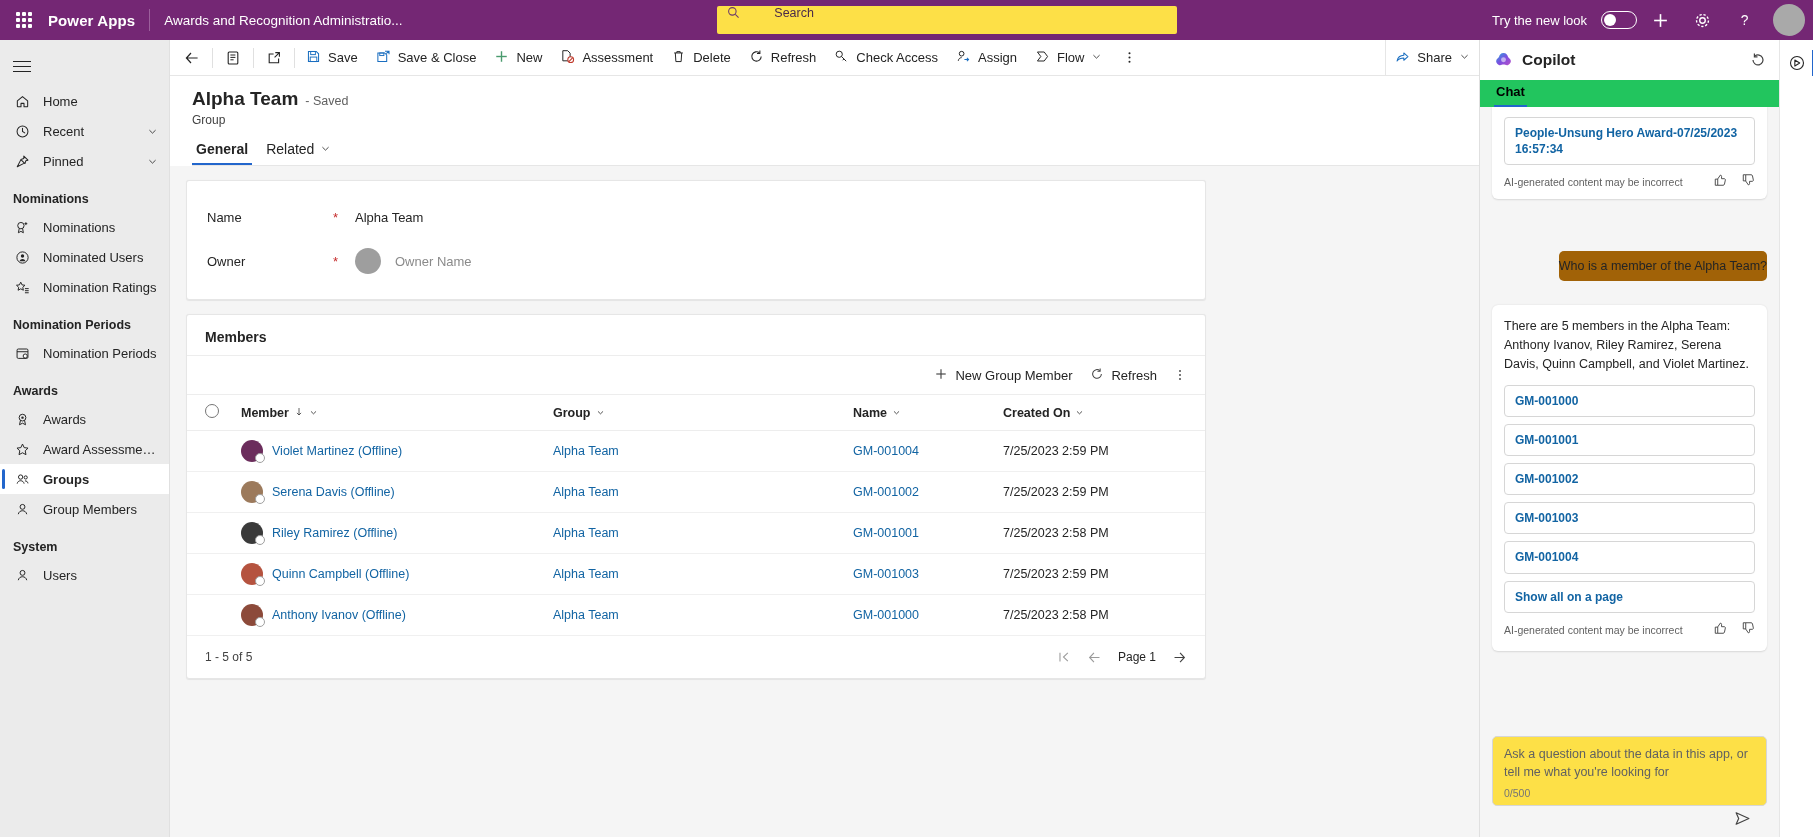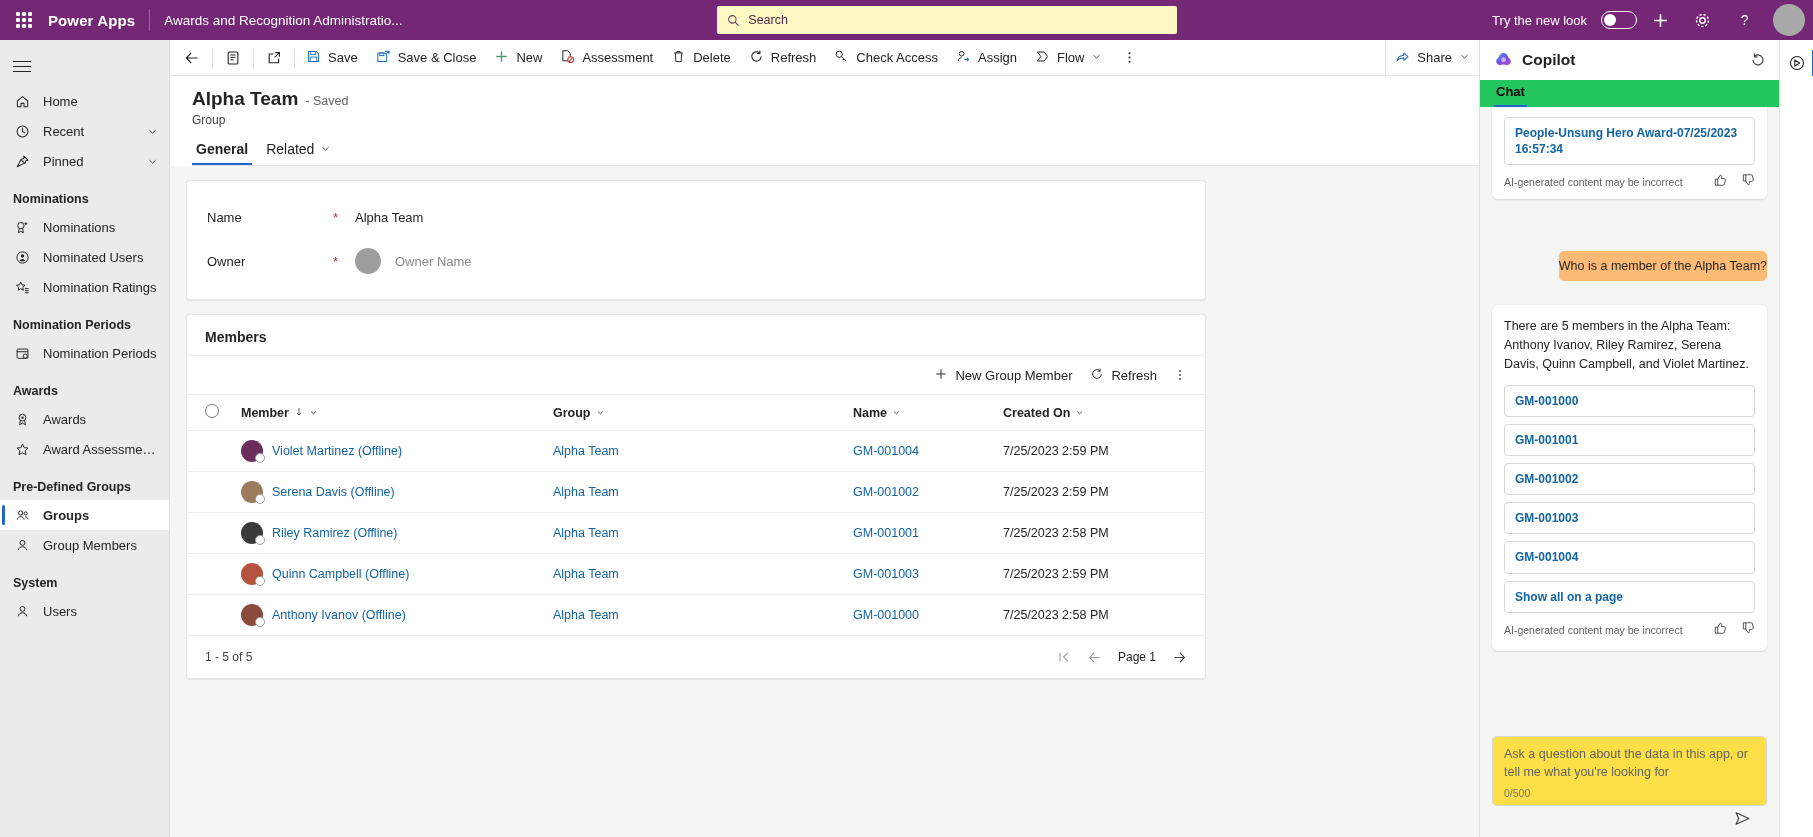--- a/index.html
+++ b/index.html
@@ -16,22 +16,22 @@
     flex: 0 0 40px; color: #fff; padding: 0 8px 0 0;
   }
   .waffle { width: 48px; height: 40px; display: flex; align-items: center; justify-content: center; cursor: pointer; }
   .waffle-grid { display: grid; grid-template-columns: repeat(3, 4px); grid-template-rows: repeat(3, 4px); gap: 2px; }
   .waffle-grid i { width: 4px; height: 4px; background: #fff; border-radius: 1px; display: block; }
   .brand { font-size: 15px; font-weight: bold; letter-spacing: .1px; padding-right: 14px; }
   .vdiv { width: 1px; height: 22px; background: #9c5f9c; }
   .appname { font-size: 13.5px; padding-left: 14px; font-weight: 400; white-space: nowrap; }
   .searchwrap { flex: 1; display: flex; justify-content: center; }
   .searchbox {
-    width: 460px; height: 28px; background: #fef9c3; border-radius: 2px;
-    display: flex; align-items: center; padding: 0 10px; color: #4a2a4a; font-size: 12.5px;
+    width: 460px; height: 28px; background: #fde047; border-radius: 2px;
+    display: flex; align-items: flex-start; padding: 0 10px; color: #4a2a4a; font-size: 12.5px; gap: 26px;
   }
   .searchbox .s-ico { margin-right: 8px; display: flex; }
   .rightzone { display: flex; align-items: center; gap: 4px; }
   .trynew { font-size: 13px; margin-right: 2px; white-space: nowrap; }
   .toggle {
     width: 36px; height: 18px; border: 1px solid #fff; border-radius: 10px;
     display: inline-flex; align-items: center; padding: 0 2px; margin-left: 8px; cursor: pointer;
   }
   .toggle i { width: 12px; height: 12px; border-radius: 50%; background: #fff; display: block; }
   .hicon { width: 38px; height: 40px; display: flex; align-items: center; justify-content: center; cursor: pointer; }
@@ -159,21 +159,21 @@
   }
   .bubble-card.clipped { border-top-left-radius: 0; border-top-right-radius: 0; padding-top: 0; margin-top: 0; }
   .chip {
     border: 1px solid #d6d6d6; border-radius: 4px; padding: 7px 10px; font-size: 12px;
     color: #1264a3; font-weight: bold; background: #fff; cursor: pointer; line-height: 1.35;
   }
   .disclaimer { display: flex; align-items: center; margin-top: 8px; }
   .disclaimer .dtxt { font-size: 10.5px; color: #616161; }
   .disclaimer .dacts { margin-left: auto; display: flex; gap: 14px; color: #424242; }
   .user-bubble {
-    align-self: flex-end; background: #fdba74; border-radius: 5px; padding: 8px 0;
+    align-self: flex-end; background: #a16207; border-radius: 5px; padding: 8px 0;
     font-size: 12.5px; color: #242424; max-width: 240px;
   }
   .ai-card { background: #fff; border-radius: 6px; padding: 12px; box-shadow: 0 .6px 1.8px rgba(0,0,0,.12); }
   .ai-text { font-size: 12.5px; color: #242424; line-height: 1.5; }
   .ai-chips { display: flex; flex-direction: column; gap: 7px; margin-top: 11px; }
   .cp-input-wrap { padding: 10px 12px 6px; }
   .cp-input {
     background: #fde047; border: 1px solid #d6d6d6; border-radius: 5px; padding: 9px 11px 6px; min-height: 66px;
     display: flex; flex-direction: column;
   }
@@ -348,21 +348,20 @@
       </div>
       <div class="nav-item">
         <span class="ni-ico">
           <svg width="15" height="15" viewBox="0 0 16 16">
               <path d="M8 2.2 9.8 6l4.1.5-3 2.9.8 4.1L8 11.5l-3.7 2 .8-4.1-3-2.9L6.2 6Z" fill="none" stroke="#242424" stroke-width="1.05" stroke-linejoin="round"></path>
             </svg>
         </span>
         <span class="ni-label">Award Assessment R...</span>
       </div>
 
-      <div class="nav-group">Pre-Defined Groups</div>
       <div class="nav-item selected">
         <span class="ni-ico">
           <svg width="15" height="15" viewBox="0 0 16 16">
               <circle cx="6" cy="5.4" r="2.3" fill="none" stroke="#242424" stroke-width="1.05"></circle>
               <path d="M2.3 12.4c.4-2 1.9-3.1 3.7-3.1s3.3 1.1 3.7 3.1" fill="none" stroke="#242424" stroke-width="1.05"></path>
               <circle cx="11.4" cy="5.8" r="1.7" fill="none" stroke="#242424" stroke-width="1.05"></circle>
               <path d="M10.6 9.5c1.6-.2 2.9.8 3.2 2.6" fill="none" stroke="#242424" stroke-width="1.05"></path>
             </svg>
         </span>
         <span class="ni-label">Groups</span>

